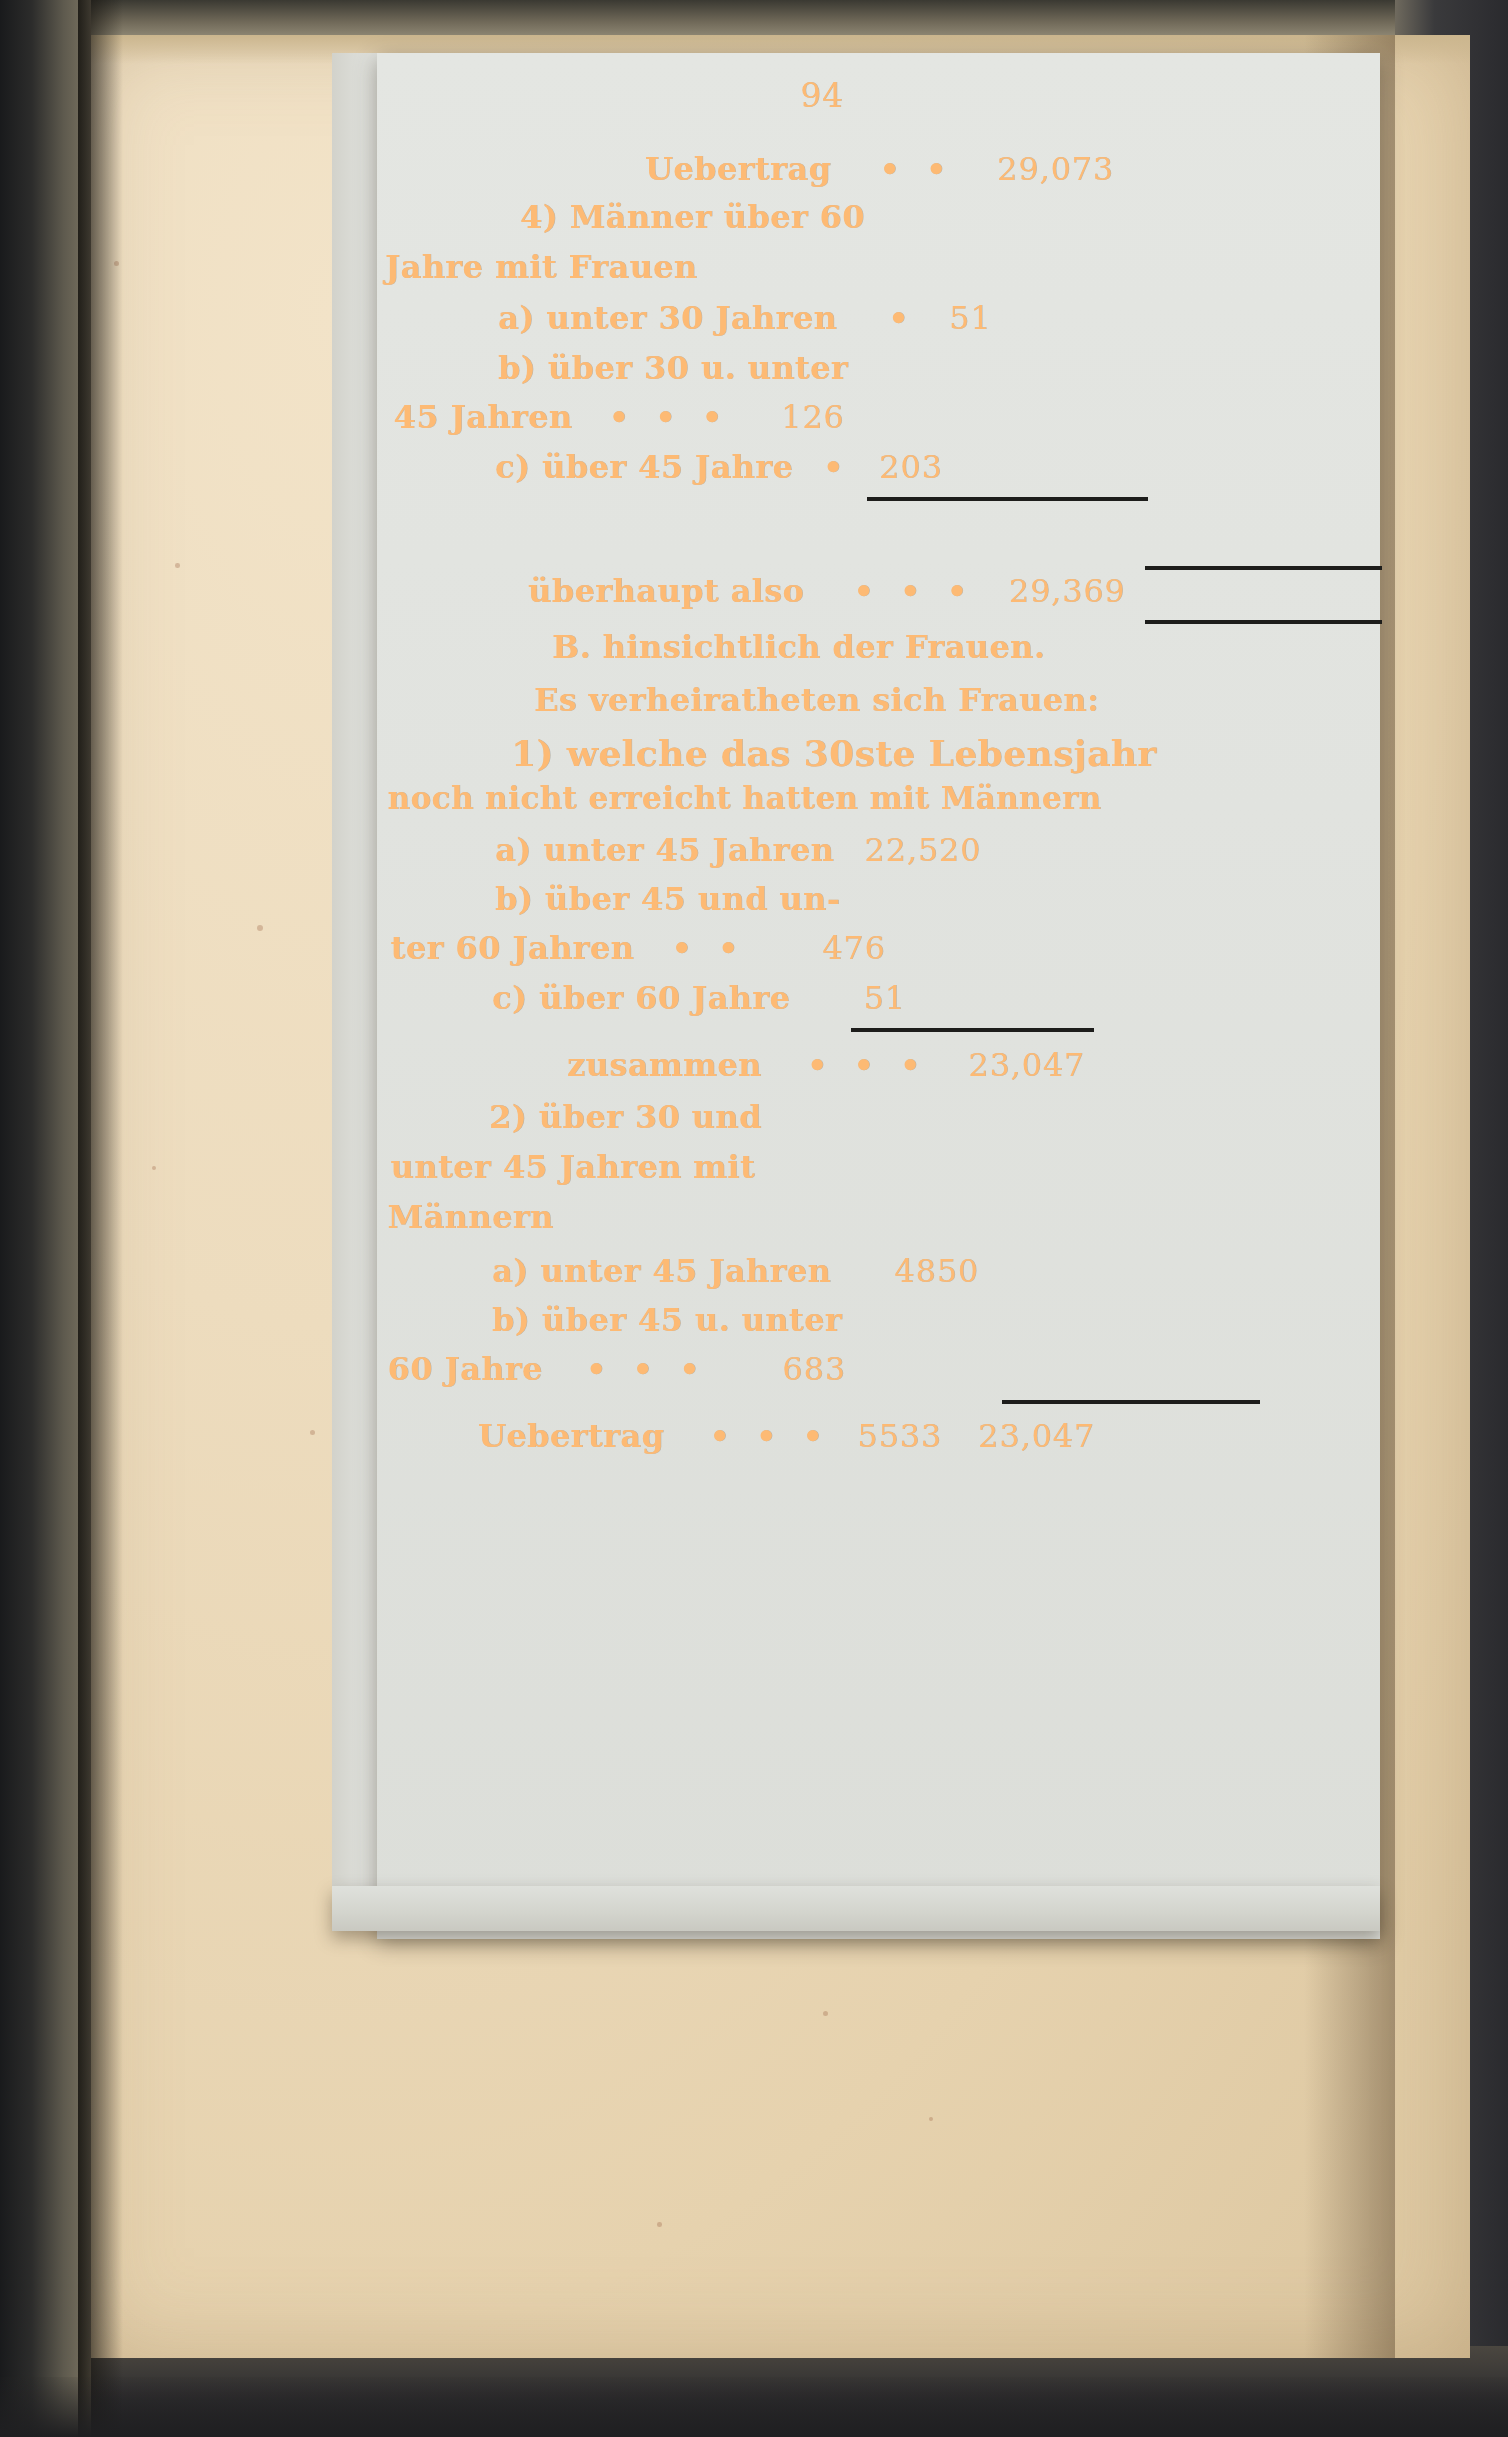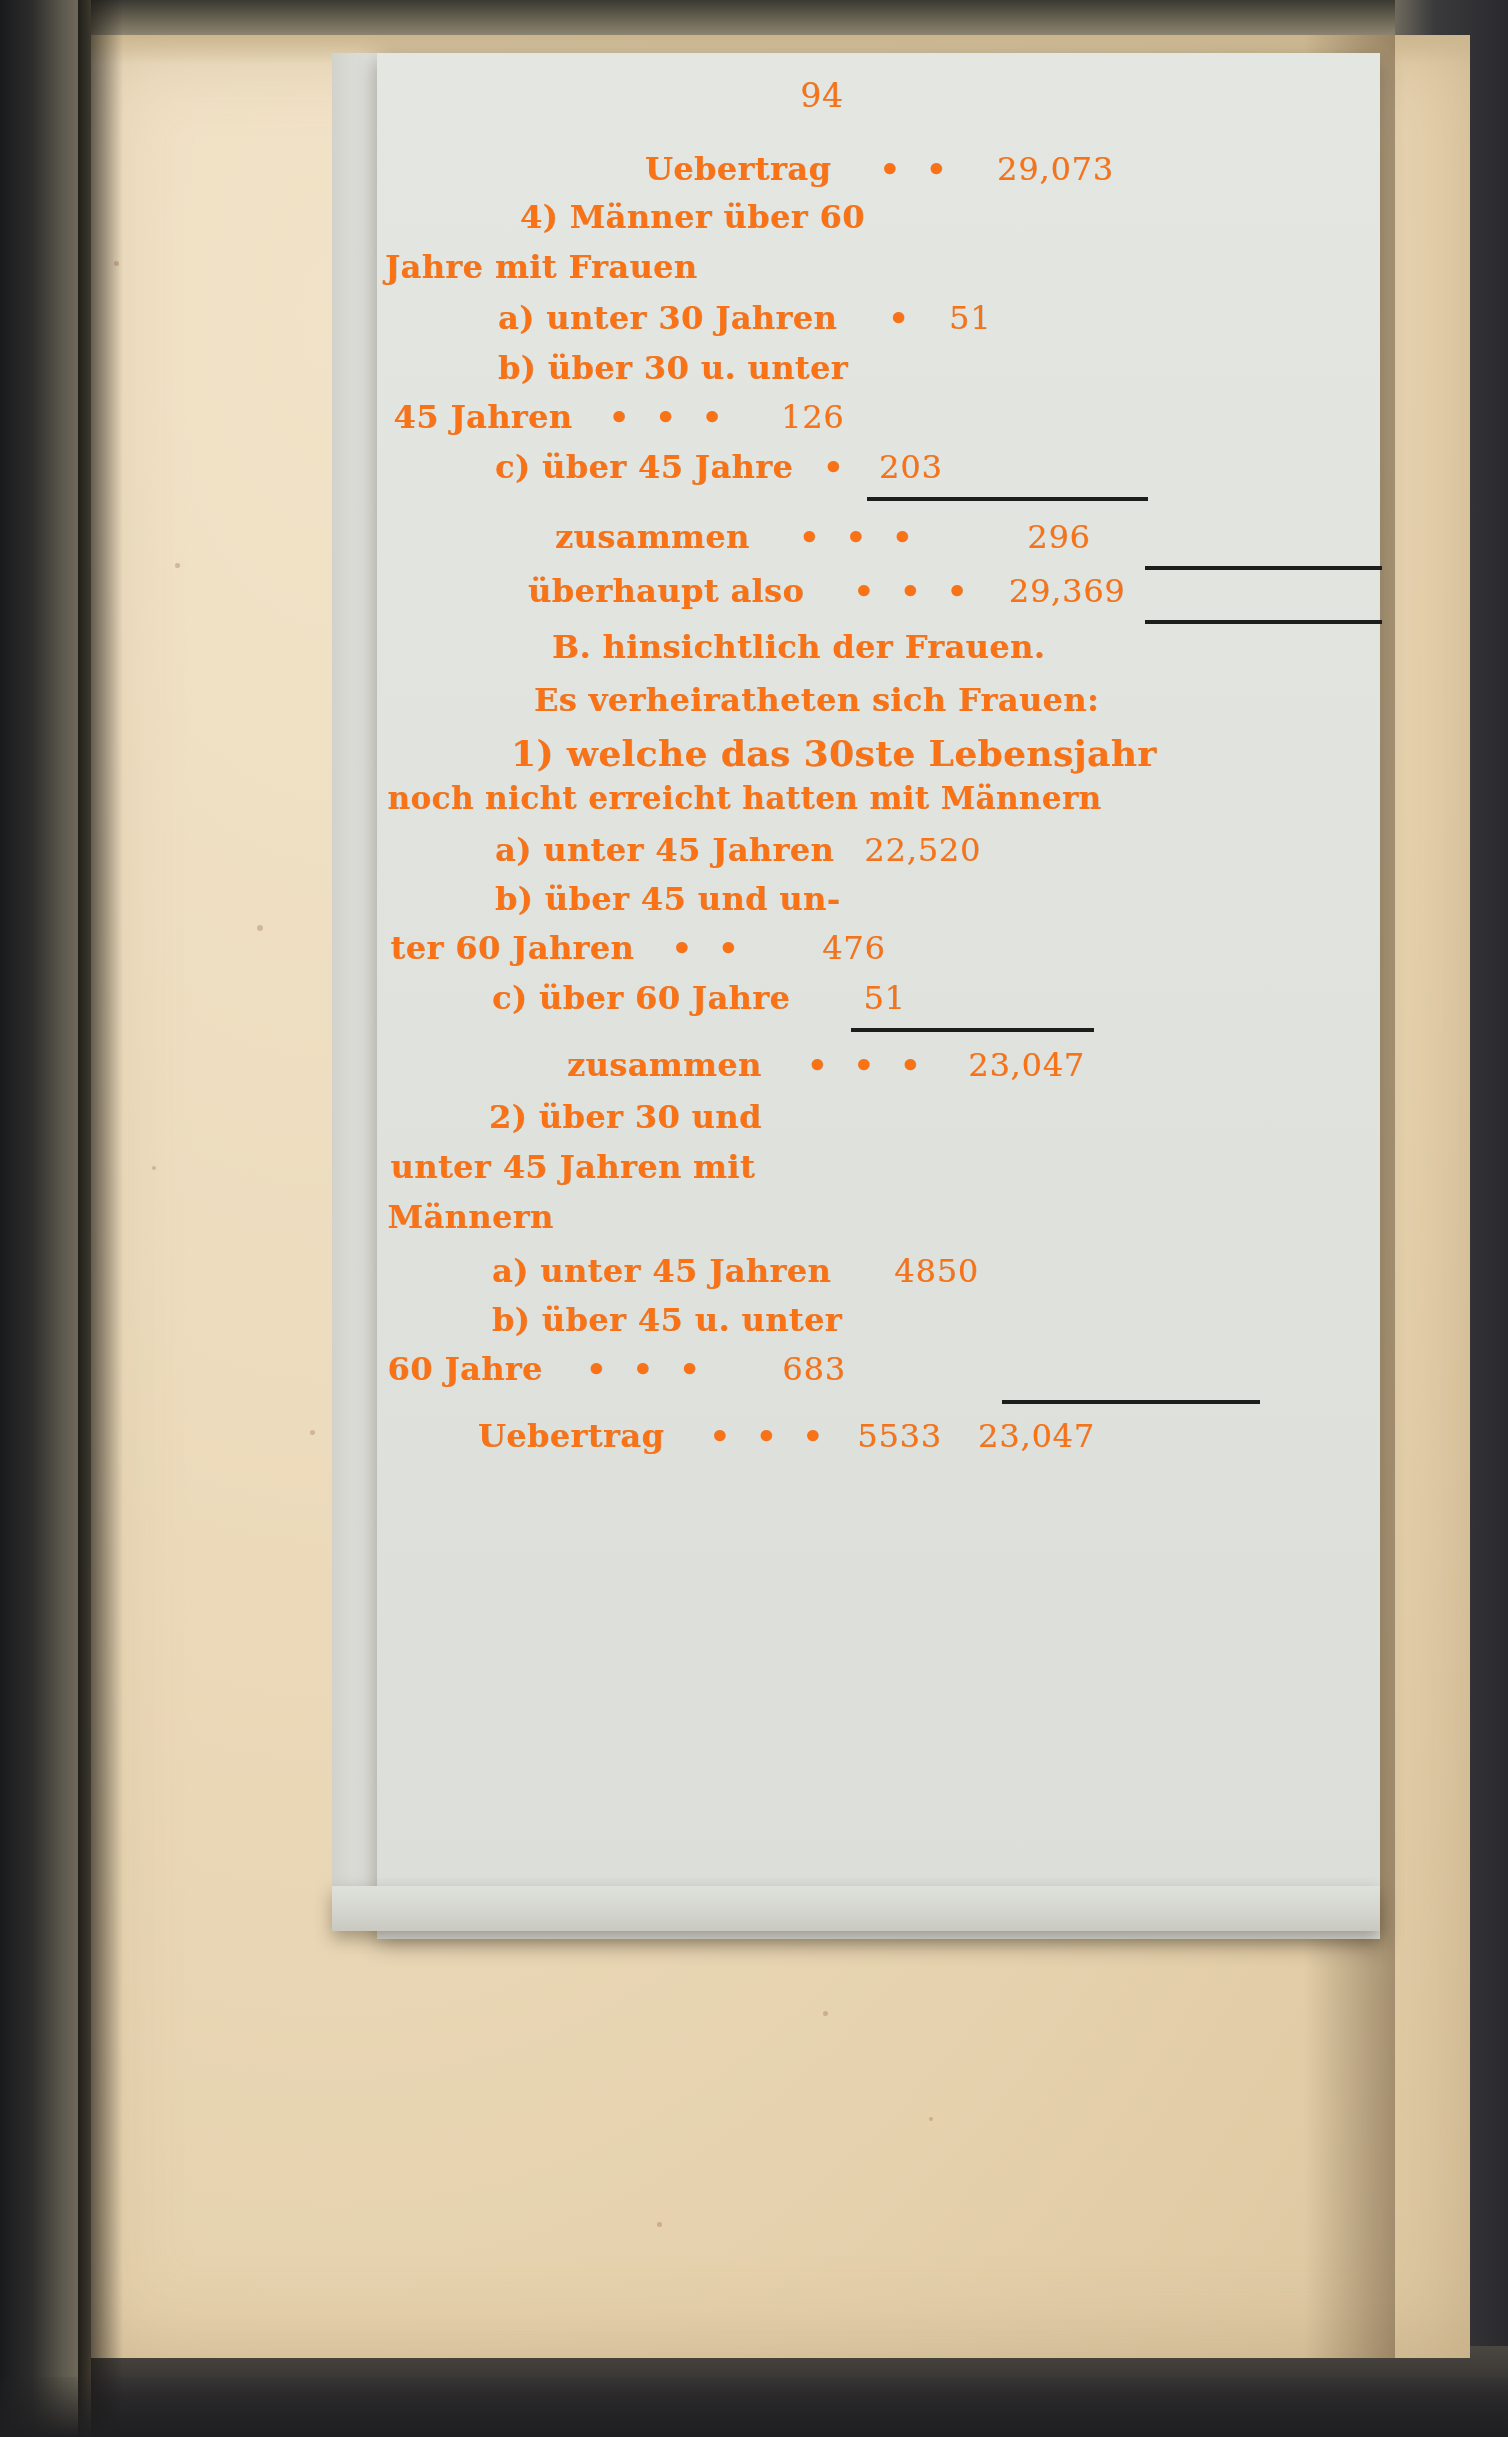--- a/index.html
+++ b/index.html
@@ -120,21 +120,21 @@
     background: linear-gradient(to right, #d2d2cb, #e4e6e2);
   }
 
   
   .textblock {
     position: absolute;
     top: 53px;
     left: 377px;
     width: 1003px;
     height: 1424px;
-    color: #f97316;
+    color: #fdba74;
     font-family: "DejaVu Serif", serif;
   }
 
   .folio {
     position: absolute;
     top: 22.6px;
     left: 0; width: 1003px;
     text-align: center;
     font-size: 33px;
     letter-spacing: 1.5px;
@@ -249,25 +249,20 @@
     <span class="num" style="margin-left:41px;">126</span>
   </div>
 
   <div class="line" style="top:398px; left:118px;">
     <span class="fk">c) über 45 Jahre</span>
     <span class="dots" style="margin-left:19.6px;">•</span>
     <span class="num" style="margin-left:18px;">203</span>
   </div>
   <div class="rule" style="top:444px; left:490px; width:281px;"></div>
 
-  <div class="line" style="top:468px; left:178px;">
-    <span class="fk">zusammen</span>
-    <span class="dots" style="margin-left:39px;">•  •  •</span>
-    <span class="num" style="margin-left:97px;">296</span>
-  </div>
   <div class="rule" style="top:513px; left:768px; width:237px;"></div>
 
   <div class="line" style="top:522px; left:151px;">
     <span class="fk">überhaupt also</span>
     <span class="dots" style="margin-left:39px;">•  •  •</span>
     <span class="num" style="margin-left:24px;text-align:right;">29,369</span>
   </div>
   <div class="rule" style="top:567px; left:768px; width:237px;"></div>
 
   <div class="line" style="top:578px; left:175px;">

